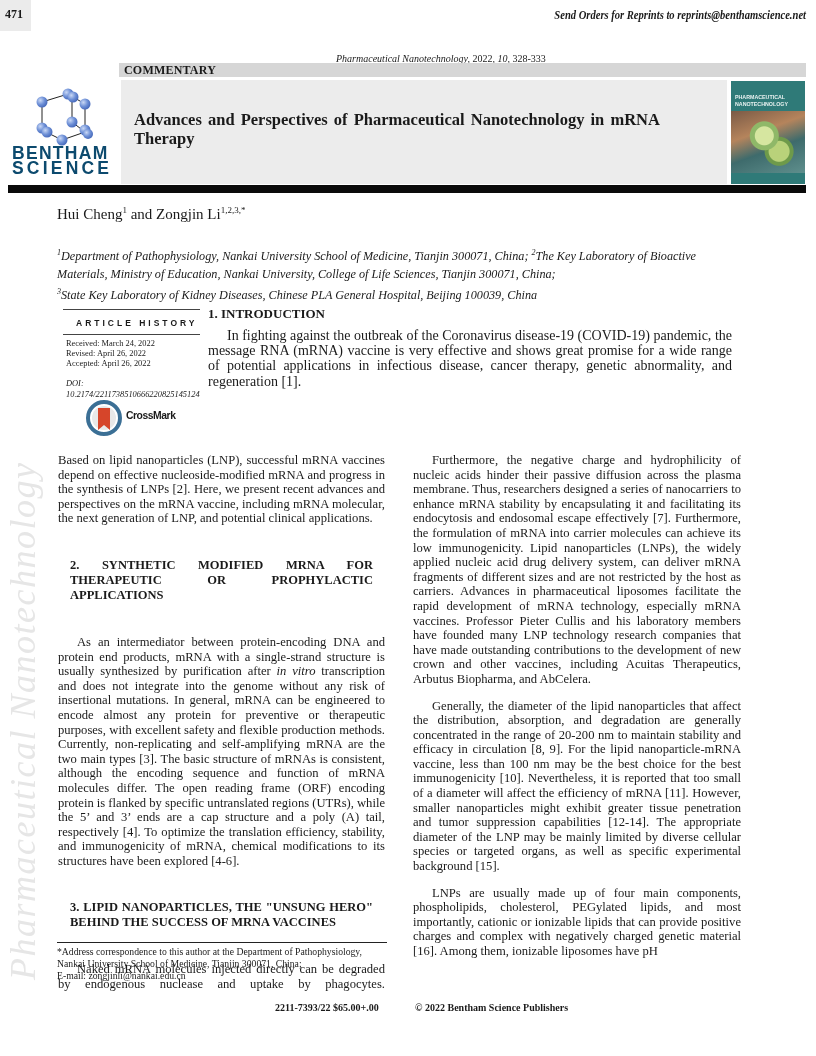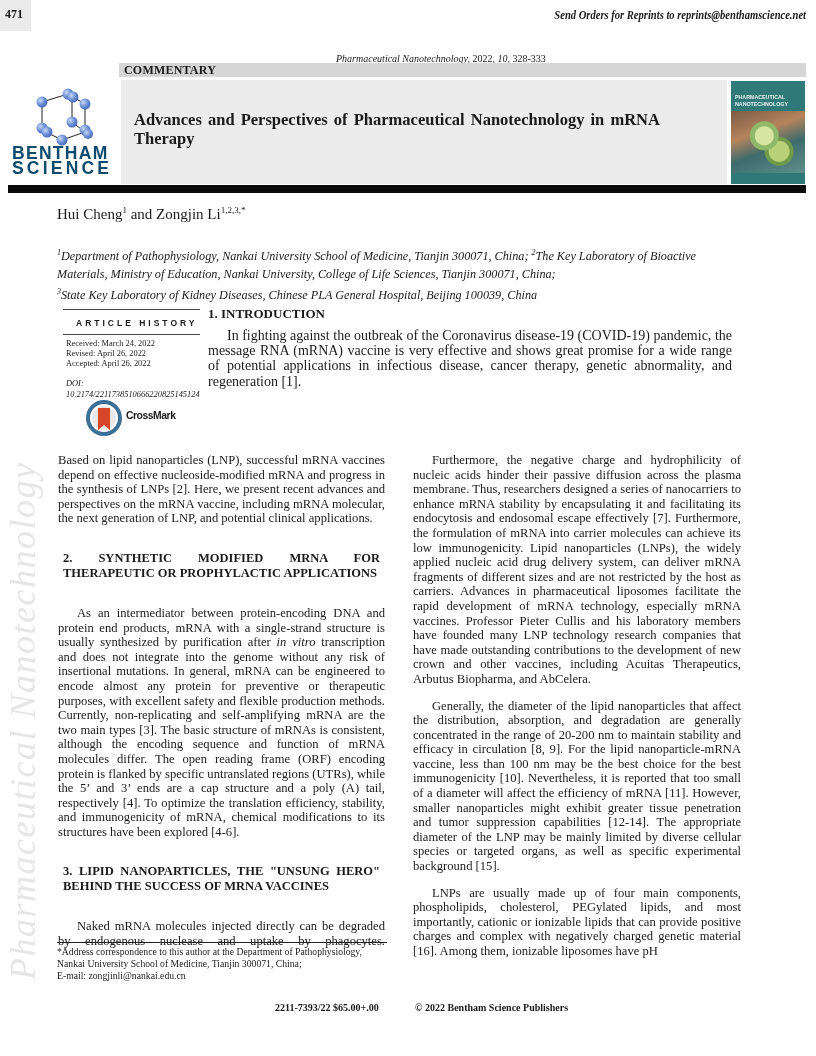--- a/index.html
+++ b/index.html
@@ -53,21 +53,21 @@
   .intro-head { left: 208px; top: 306px; font-size: 13px; font-weight: bold; }
   .intro-body { left: 208px; top: 328px; width: 524px; font-size: 14px; line-height: 15.2px;
                 text-align: justify; }
 
   .watermark { left: 2px; top: 980px; font-size: 36px; font-style: italic; color: #e6e6e6;
                transform: rotate(-90deg); transform-origin: left top; white-space: nowrap; letter-spacing: 1.5px; }
 
   .col { font-size: 12.6px; line-height: 14.6px; text-align: justify; }
   .col p { margin: 12px 0 7px 0; text-indent: 19px; }
   .col p.noind { text-indent: 0; }
-  .col h2 { margin: 5px; font-size: 12.5px; font-weight: bold; line-height: 15px; }
+  .col h2 { margin: 12px; font-size: 12.5px; font-weight: bold; line-height: 15px; }
   .left-col { left: 58px; top: 441px; width: 327px; }
   .right-col { left: 413px; top: 441px; width: 328px; }
 
   .fn-rule { left: 57px; top: 942px; width: 330px; height: 1px; background: #222; }
   .footnote { left: 57px; top: 946px; width: 330px; font-size: 9.7px; line-height: 11.8px; }
   .footer-issn { left: 275px; top: 1002px; font-size: 10px; font-weight: bold; }
   .footer-copy { left: 415px; top: 1002px; font-size: 10px; font-weight: bold; }
 </style>
 </head>
 <body>

